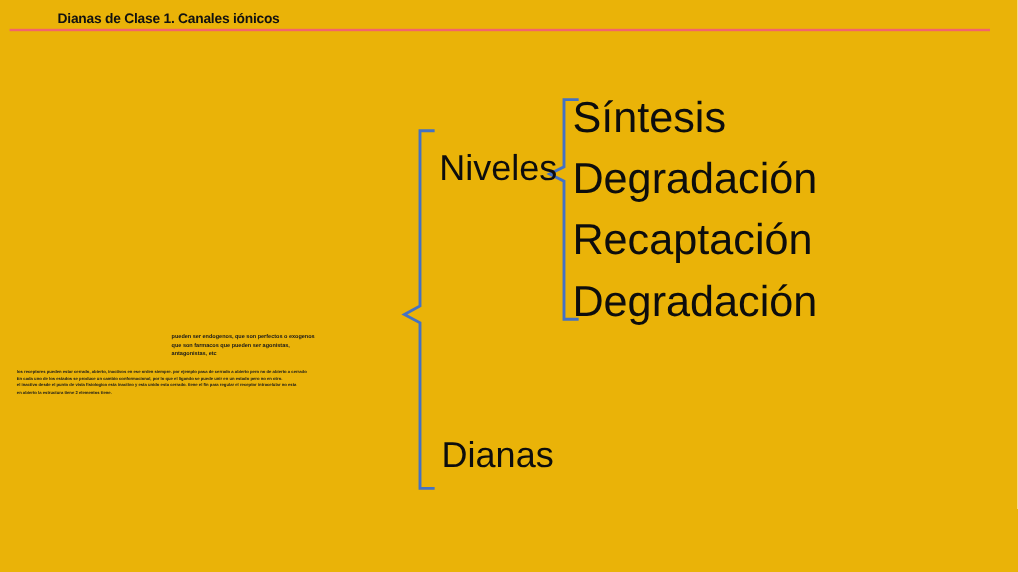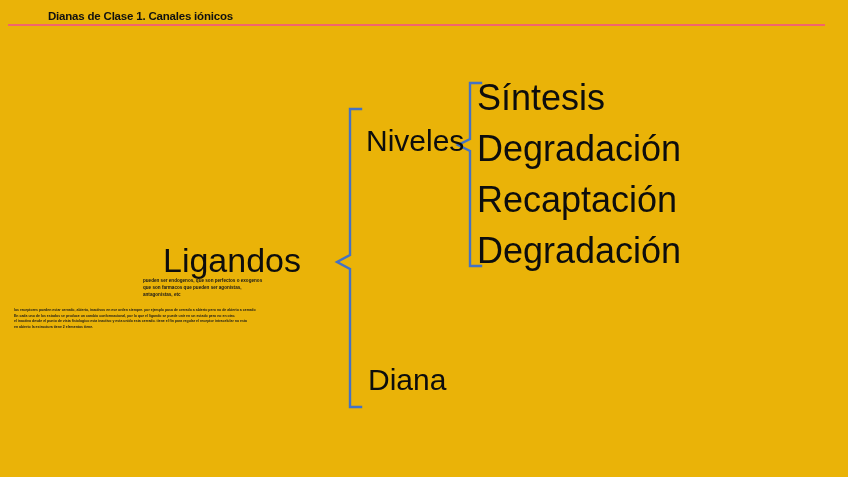--- a/index.html
+++ b/index.html
@@ -136,37 +136,36 @@
         M 481,83
         L 470,83
         L 470,139
         L 458,145
         L 470,151
         L 470,266
         L 481,266"></path>
     </g>
   </svg>
 
-  <div class="node-text" id="node-ligandos">Ligandos</div>
 
   <div id="ligandos-note">
     <div>pueden ser endogenos, que son perfectos o exogenos</div>
     <div>que son farmacos que pueden ser agonistas,</div>
     <div>antagonistas, etc</div>
   </div>
 
   <div id="receptor-note">
     <div>los receptores pueden estar cerrado, abierto, inactivos en ese orden siempre.  por ejemplo pasa de cerrado a abierto pero no de abierto a cerrado</div>
     <div>En cada uno de los estados se produce un cambio conformacional, por lo que el ligando se puede unir en un estado pero no en otro.</div>
     <div>el inactivo desde el punto de vista fisiologico esta inactivo y esta unido esta cerrado.  tiene el fin para regular el receptor intracelular no esta</div>
     <div>en abierto la estructura tiene 2 elementos tiene.</div>
   </div>
 
   <div class="node-text" id="node-niveles">Niveles</div>
 
-  <div class="node-text" id="node-diana">Diana</div>
+  <div class="node-text" id="node-diana">Dianas</div>
 
   <div class="leaf-text" id="leaf-0">Síntesis</div>
   <div class="leaf-text" id="leaf-1">Degradación</div>
   <div class="leaf-text" id="leaf-2">Recaptación</div>
   <div class="leaf-text" id="leaf-3">Degradación</div>
 
 </div>
 
 </body></html>

